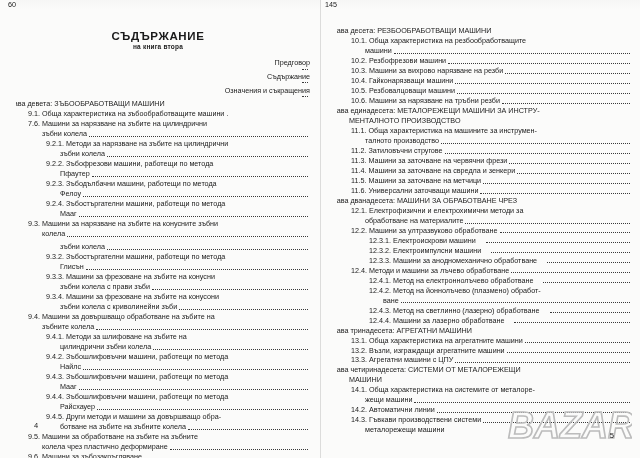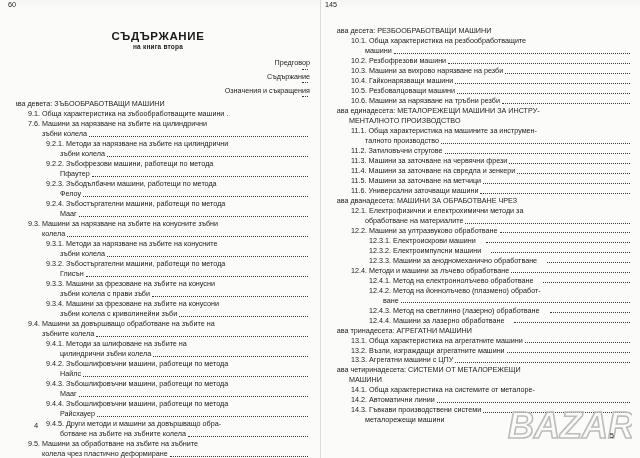--- a/index.html
+++ b/index.html
@@ -231,21 +231,20 @@
           <span class="label">9.3. Машини за нарязване на зъбите на конусните зъбни</span>
           <span class="leader"></span>
           <span class="page"></span>
         </div>
         <div class="entry cont cont-1">
           <span class="label">колела</span>
           <span class="leader"></span>
           <span class="page">32</span>
         </div>
         <div class="entry lvl-2 no-leader">
-          <span class="label">9.3.1. Методи за нарязване на зъбите на конусните</span>
           <span class="leader"></span>
           <span class="page"></span>
         </div>
         <div class="entry cont cont-2">
           <span class="label">зъбни колела</span>
           <span class="leader"></span>
           <span class="page">32</span>
         </div>
         <div class="entry lvl-2 no-leader">
           <span class="label">9.3.2. Зъбостъргателни машини, работещи по метода</span>
@@ -534,20 +533,25 @@
         </div>
         <div class="entry cont cont-ch no-leader">
           <span class="label">МАШИНИ</span>
           <span class="leader"></span>
           <span class="page">121</span>
         </div>
         <div class="entry lvl-1 no-leader">
           <span class="label">14.1. Обща характеристика на системите от металоре-</span>
           <span class="leader"></span>
           <span class="page"></span>
+        </div>
+        <div class="entry cont cont-1">
+          <span class="label">жещи машини</span>
+          <span class="leader"></span>
+          <span class="page">121</span>
         </div>
         <div class="entry lvl-1">
           <span class="label">14.2. Автоматични линии</span>
           <span class="leader"></span>
           <span class="page">123</span>
         </div>
         <div class="entry lvl-1">
           <span class="label">14.3. Гъвкави производствени системи</span>
           <span class="leader"></span>
           <span class="page">128</span>

